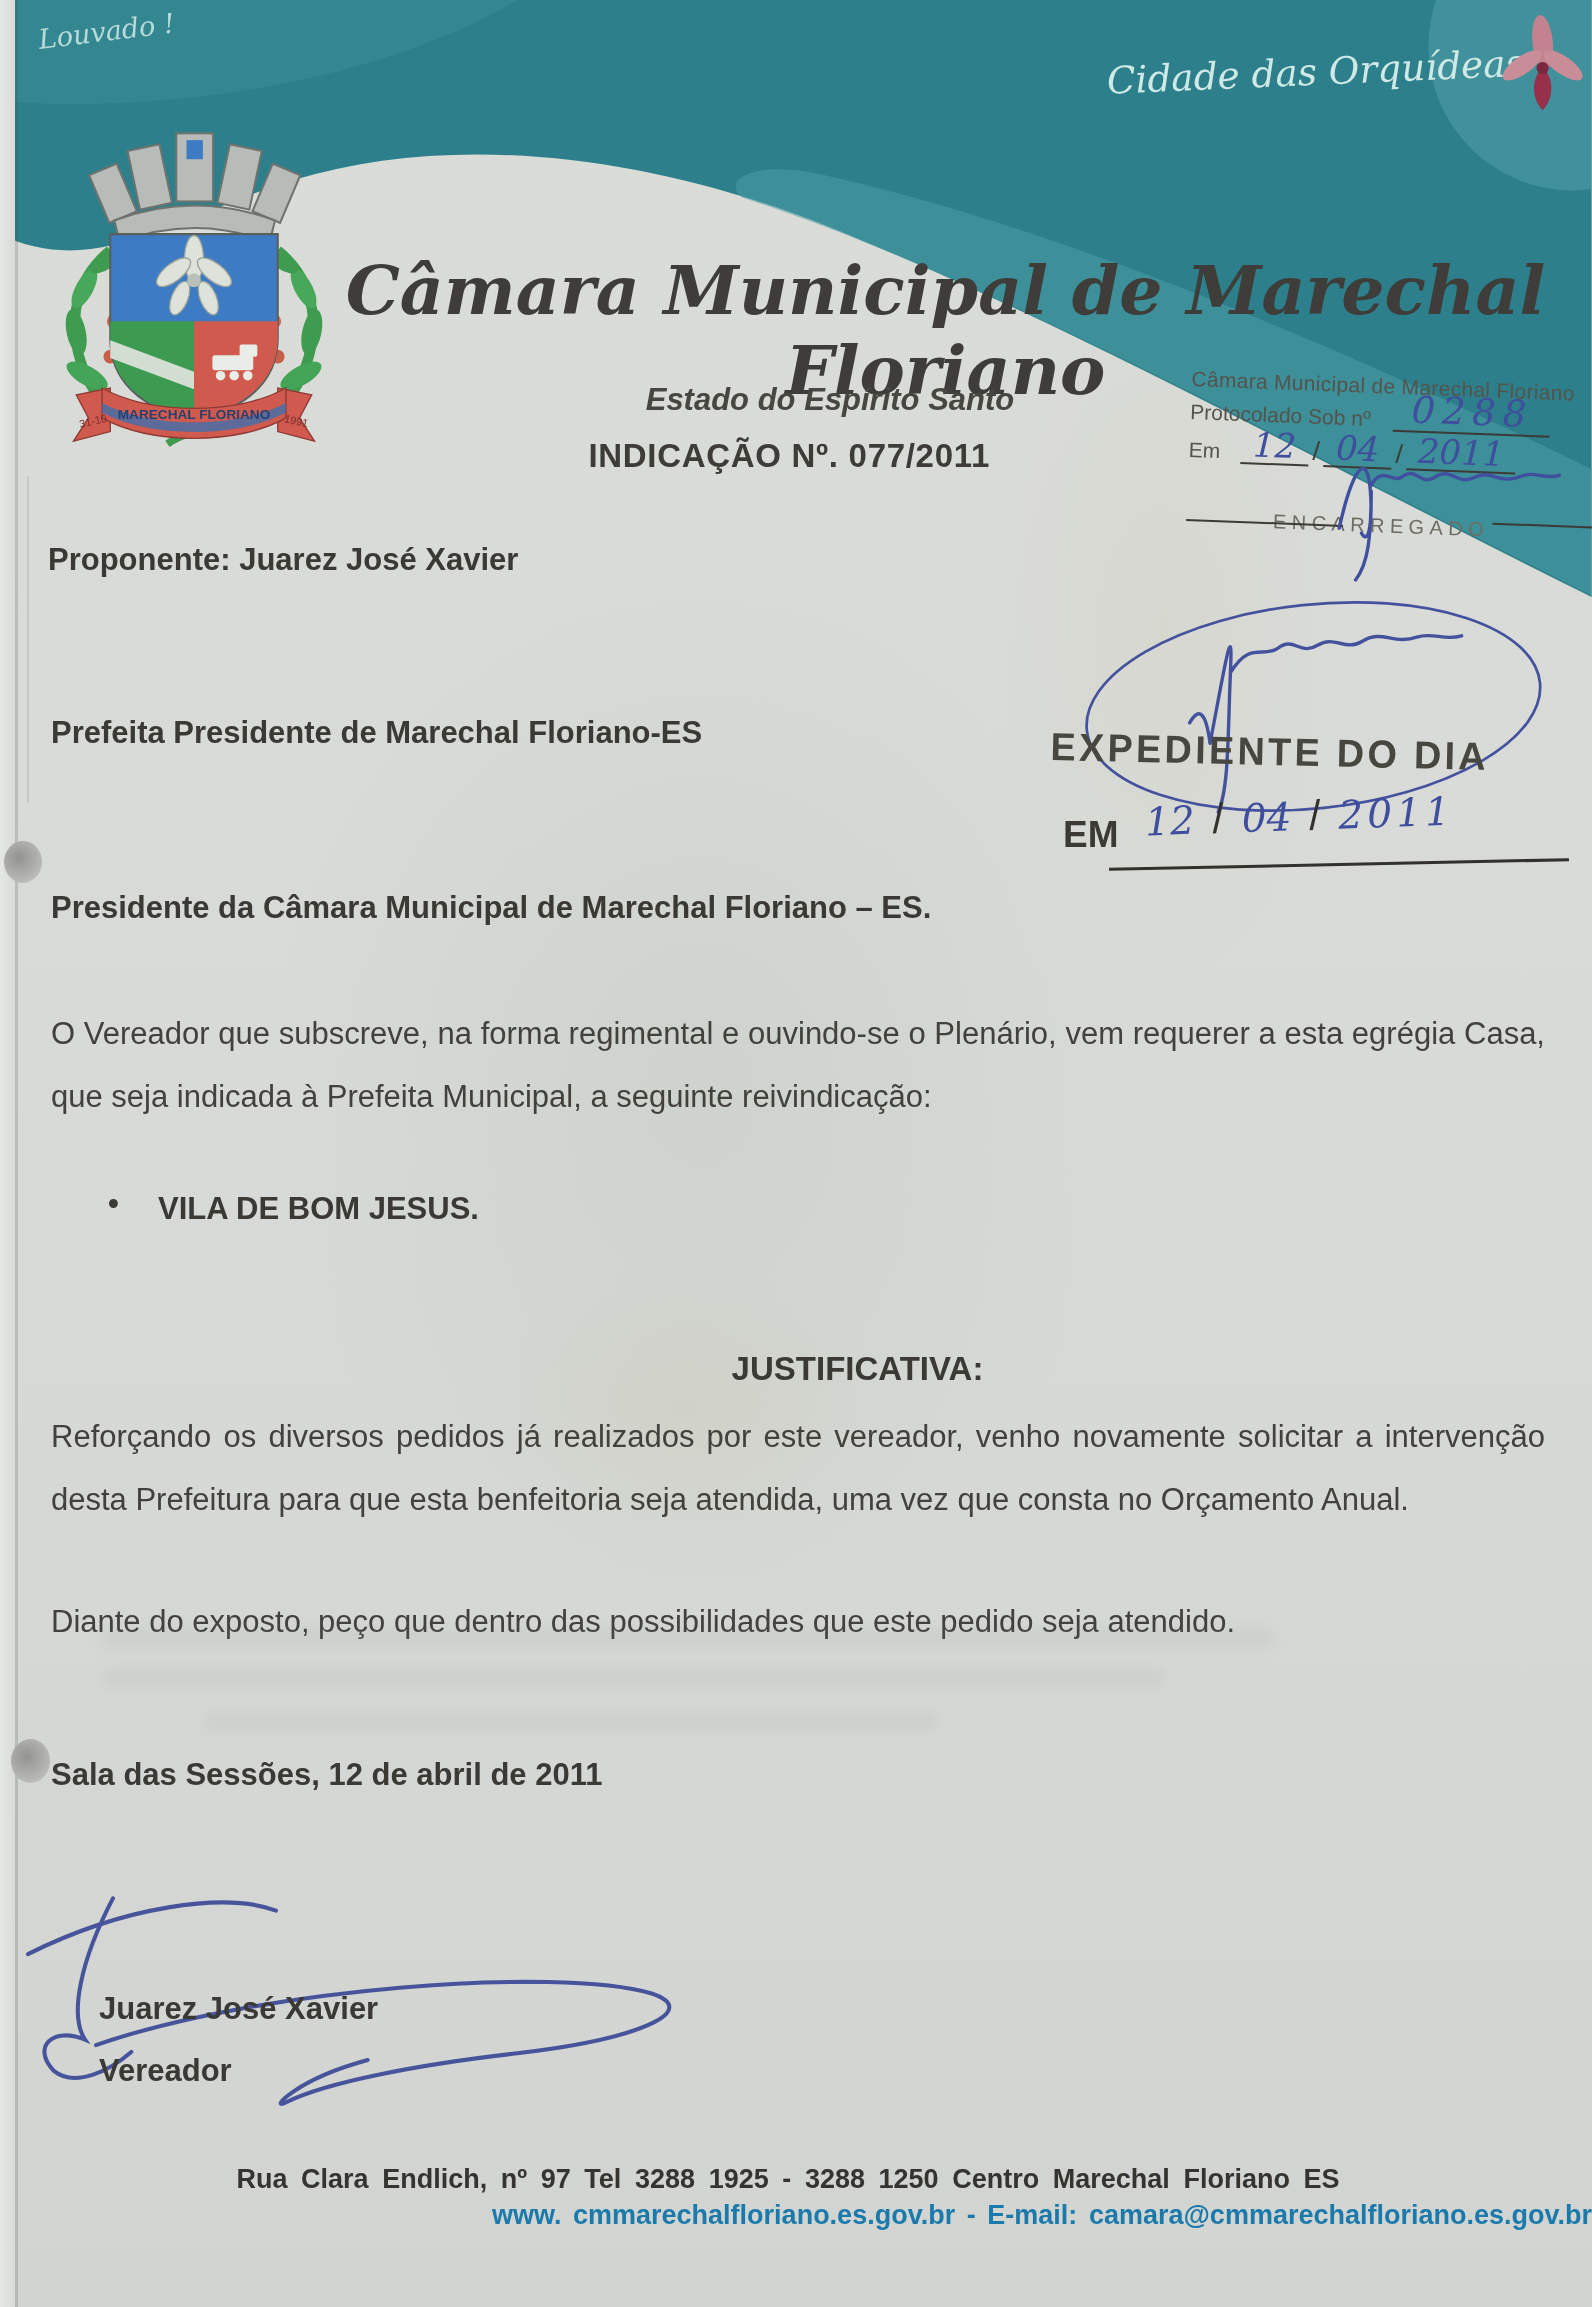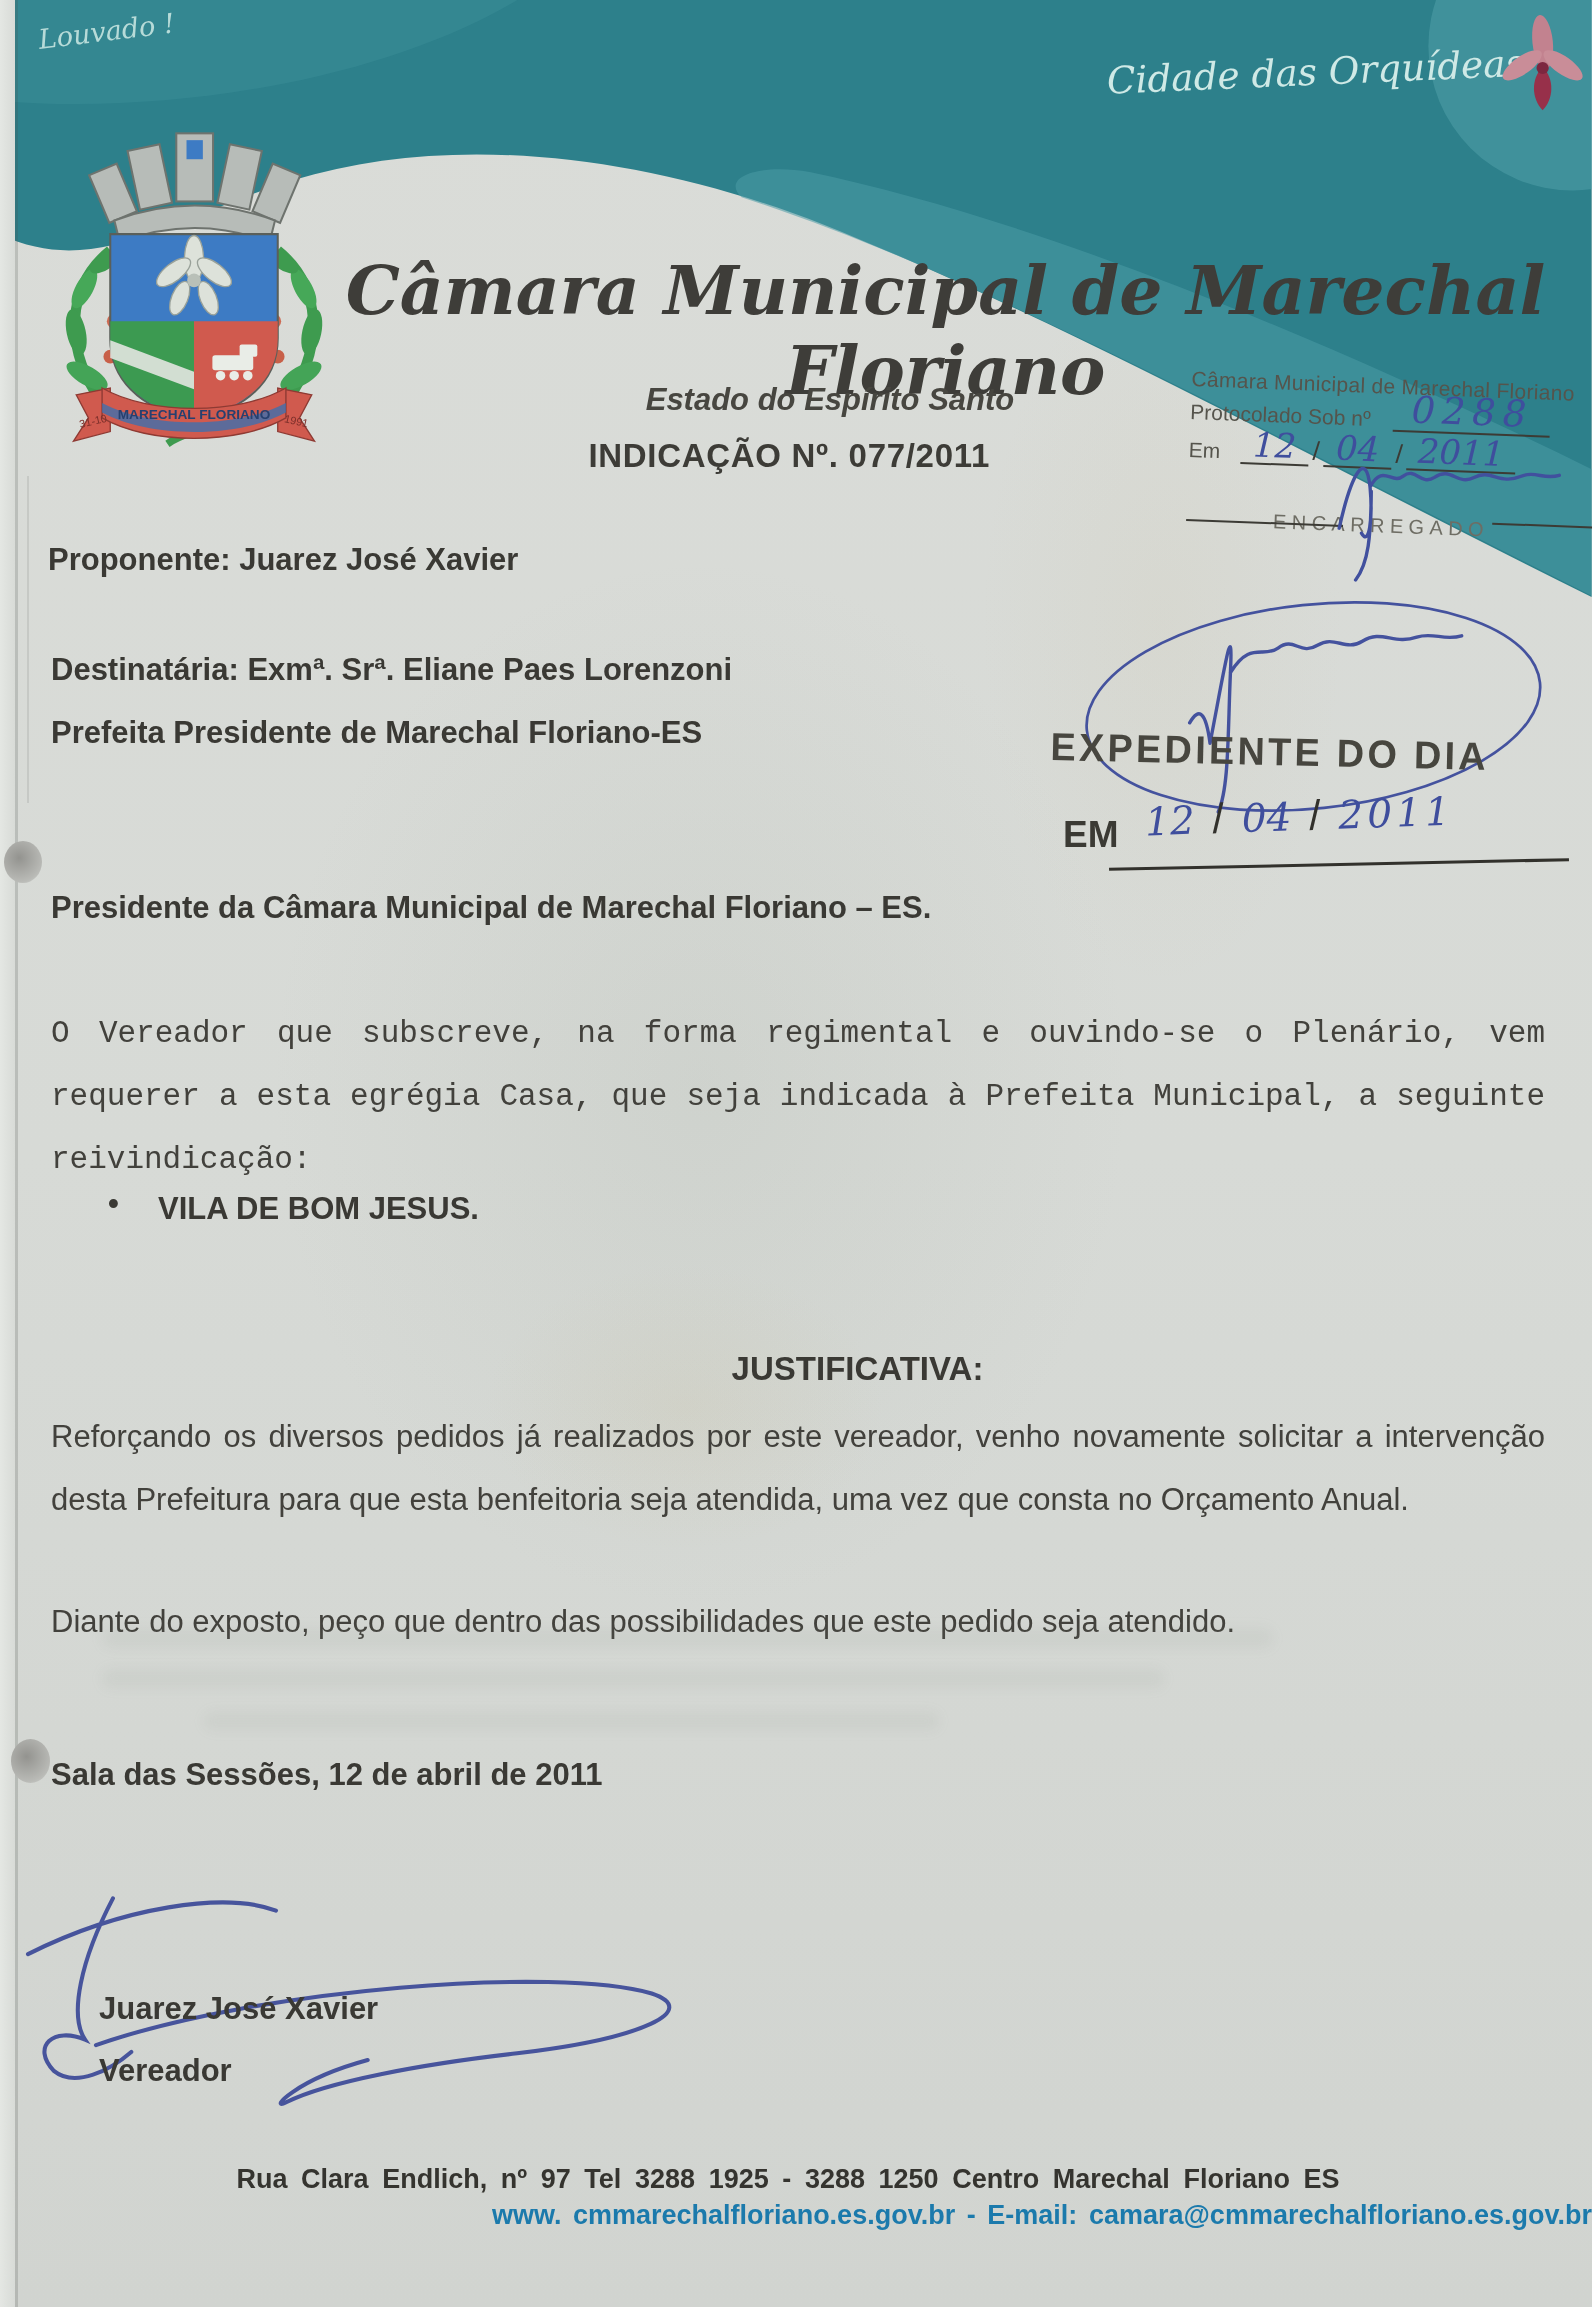--- a/index.html
+++ b/index.html
@@ -148,21 +148,20 @@
                  M 108 78 C 125 42 140 74 156 60 C 174 45 182 74 202 60
                  C 226 42 236 72 260 58 C 284 44 298 68 328 54 C 350 44 362 58 385 50
                  M 110 84 C 112 150 110 190 92 215" fill="none" stroke="#41509e" stroke-width="5" stroke-linecap="round"></path>
       </svg>
     </div>
     <div style="font-size:20px;letter-spacing:5.4px;color:#6e6d64;margin:-23px 0 0 87px;">ENCARREGADO</div>
   </div>
 
   <div class="abs h-line" style="left:48px;top:542px;">Proponente: Juarez José Xavier</div>
 
-  <div class="abs h-line" style="left:51px;top:652px;">Destinatária: Exmª. Srª. Eliane Paes Lorenzoni</div>
   <div class="abs h-line" style="left:51px;top:715px;">Prefeita Presidente de Marechal Floriano-ES</div>
 
   <div class="abs h-line" style="left:51px;top:890px;">Presidente da Câmara Municipal de Marechal Floriano – ES.</div>
 
   <svg class="abs" style="left:1021px;top:577px;" width="612" height="259" viewBox="0 0 900 380">
     <ellipse cx="430" cy="190" rx="335" ry="150" fill="none" stroke="#44529e" stroke-width="4" transform="rotate(-6 430 190)"></ellipse>
     <path d="M 248 214 C 262 190 272 198 278 244
              M 278 244 C 300 130 312 52 308 140 C 304 230 306 310 290 345
              M 308 140 C 338 92 356 120 378 104 C 402 86 410 116 436 100
              C 462 84 476 110 502 94 C 530 76 548 100 582 88 C 606 80 622 94 648 86" fill="none" stroke="#44529e" stroke-width="5" stroke-linecap="round"></path>
@@ -174,21 +173,21 @@
   <div class="abs b" style="left:1063px;top:814px;font-size:37px;color:#3b3a34;">EM</div>
   <div class="abs" style="left:1109px;top:863px;width:460px;border-top:3.4px solid #32312c;transform:rotate(-1.2deg);"></div>
   <div class="abs" style="left:1145px;top:792px;display:flex;align-items:baseline;transform:rotate(-2deg);">
     <span class="hand" style="font-size:39px;">12</span>
     <span style="font-size:42px;color:#32312c;margin:0 17.7px;">/</span>
     <span class="hand" style="font-size:39px;">04</span>
     <span style="font-size:42px;color:#32312c;margin:0 17.7px;">/</span>
     <span class="hand" style="font-size:39px;letter-spacing:4.1px;">2011</span>
   </div>
 
-  <div class="abs bodytext" style="left:51px;top:1002px;width:1494px;font-family:Liberation Mono, monospace;">O Vereador que subscreve, na forma regimental e ouvindo-se o Plenário, vem requerer a esta egrégia Casa, que seja indicada à Prefeita Municipal, a seguinte reivindicação:</div>
+  <div class="abs bodytext" style="left:51px;top:1002px;width:1494px;">O Vereador que subscreve, na forma regimental e ouvindo-se o Plenário, vem requerer a esta egrégia Casa, que seja indicada à Prefeita Municipal, a seguinte reivindicação:</div>
 
   <div class="abs b" style="left:108px;top:1186px;font-size:31px;color:#3a3934;">•</div>
   <div class="abs b" style="left:158px;top:1177px;width:1388px;font-size:31px;line-height:63px;color:#3a3934;">
     <span style="display:block;">VILA DE BOM JESUS.</span>
   </div>
 
   <div class="abs b" style="left:136px;top:1350px;width:1443px;text-align:center;font-size:33px;color:#3a3934;">JUSTIFICATIVA:</div>
 
   <div class="abs bodytext" style="left:51px;top:1405px;width:1494px;">Reforçando os diversos pedidos já realizados por este vereador, venho novamente solicitar a intervenção desta Prefeitura para que esta benfeitoria seja atendida, uma vez que consta no Orçamento Anual.</div>
 

